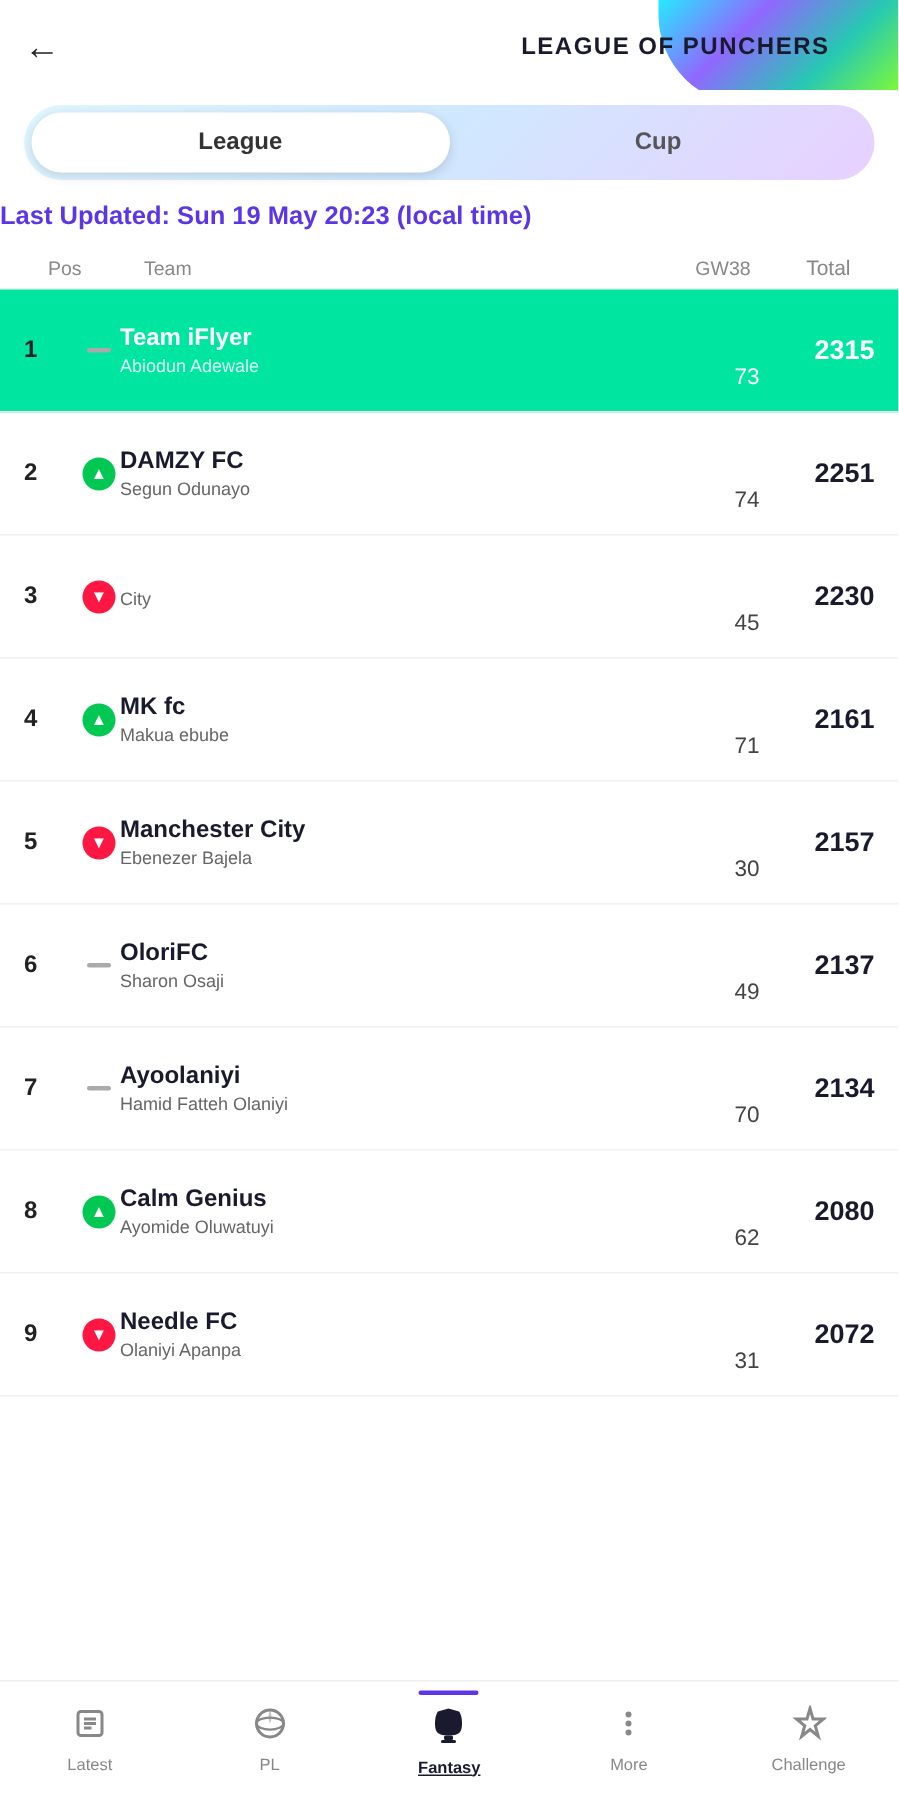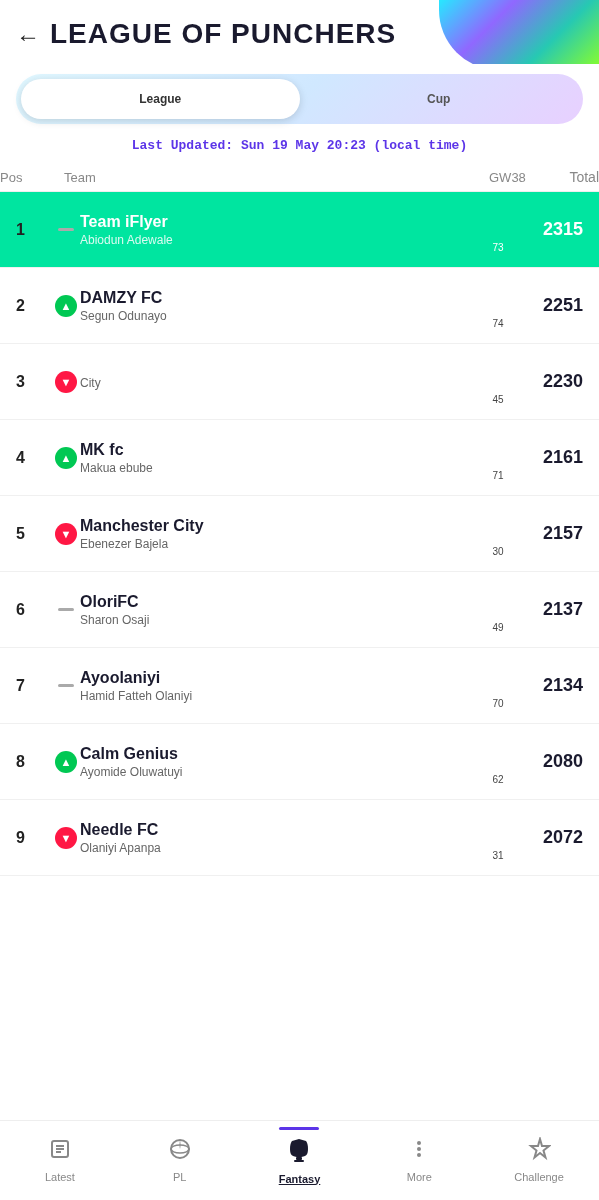--- a/index.html
+++ b/index.html
@@ -30,83 +30,82 @@
     }
     .back-btn {
       z-index: 2;
       font-size: 24px;
       color: #222;
       cursor: pointer;
       margin-right: 10px;
     }
     .header-title {
       z-index: 2;
-      font-size: 28px;
+      font-size: 16px;
       font-weight: 900;
       color: #1a1a2e;
       letter-spacing: 1px;
       flex: 1;
-      text-align: left;
+      text-align: right;
       margin-right: 30px;
     }
 
     
     .tab-selector {
       display: flex;
       margin: 10px 16px 0;
       background: linear-gradient(135deg, #e0f7ff 0%, #d0e8ff 50%, #e8d0ff 100%);
       border-radius: 30px;
       padding: 5px;
       height: 50px;
     }
     .tab-btn {
       flex: 1;
       display: flex;
       align-items: center;
       justify-content: center;
       border-radius: 25px;
-      font-size: 12px;
+      font-size: 16px;
       font-weight: 700;
       cursor: pointer;
       transition: all 0.2s;
     }
     .tab-btn.active {
       background: #fff;
       color: #333;
       box-shadow: 0 2px 8px rgba(0,0,0,0.15);
     }
     .tab-btn.inactive {
       background: transparent;
       color: #555;
     }
 
     
     .last-updated {
-      text-align: center;
+      text-align: left;
       margin: 14px 0 10px;
-      font-size: 13px;
+      font-size: 17px;
       color: #666;
-      font-family: Liberation Mono, monospace;
     }
     .last-updated span {
       color: #5c35e8;
       font-weight: 700;
     }
 
     
     .table-header {
       display: flex;
       align-items: center;
-      padding: 6px 0;
+      padding: 6px 32px;
       border-bottom: 1px solid #eee;
     }
     .col-pos { width: 36px; font-size: 13px; color: #888; font-weight: 500; }
     .col-indicator { width: 28px; }
     .col-team { flex: 1; font-size: 13px; color: #888; font-weight: 500; }
-    .col-gw { width: 50px; text-align: left; font-size: 13px; color: #888; font-weight: 500; }
+    .col-gw { width: 50px; text-align: center; font-size: 13px; color: #888; font-weight: 500; }
     .col-total { width: 60px; text-align: right; font-size: 14px; color: #888; font-weight: 400; }
 
     
     .table-row {
       display: flex;
       align-items: center;
       padding: 14px 16px;
       border-bottom: 1px solid #f0f0f0;
     }
     .table-row.highlighted {
@@ -169,21 +168,21 @@
       font-size: 12px;
       color: #666;
       margin-top: 2px;
     }
     .row-manager.highlighted {
       color: rgba(255,255,255,0.85);
     }
     .row-gw {
       width: 50px;
       text-align: center;
-      font-size: 10px;
+      font-size: 15px;
       color: #444;
       margin-top: 36px;
     }
     .row-gw.highlighted { color: #fff; }
     .row-total {
       width: 60px;
       text-align: right;
       font-size: 18px;
       font-weight: 900;
       color: #1a1a2e;

